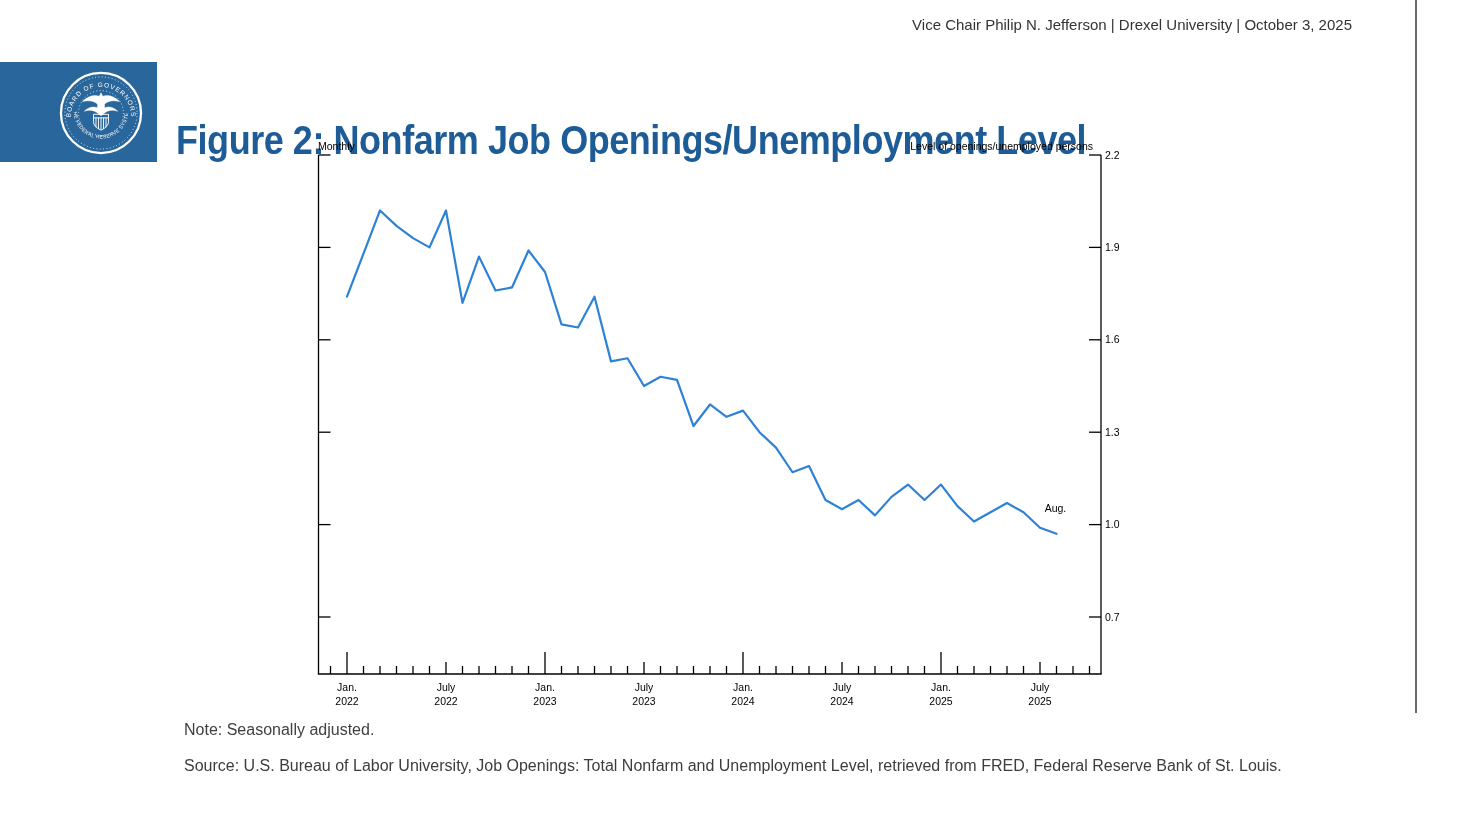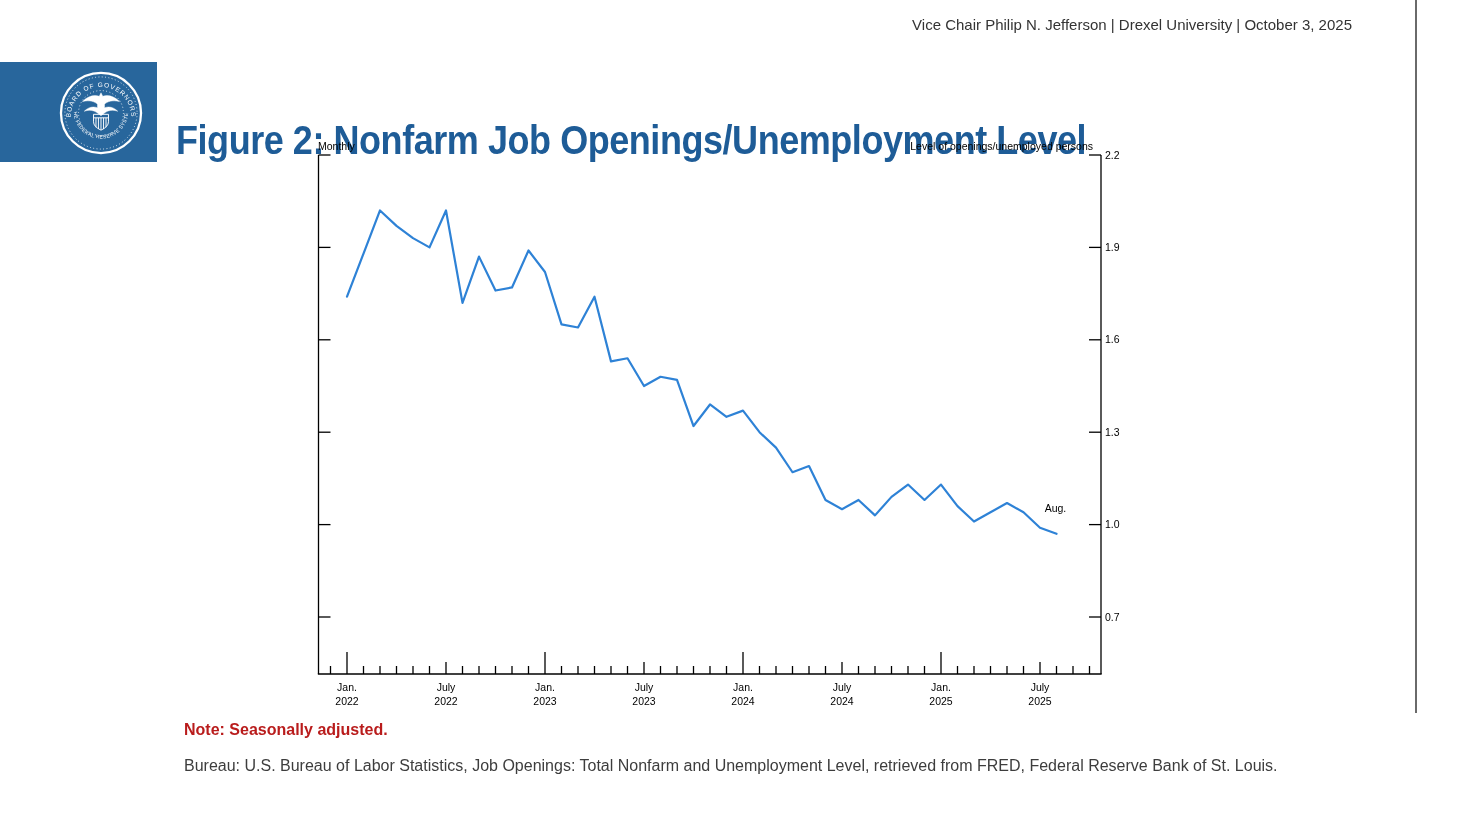--- a/index.html
+++ b/index.html
@@ -27,21 +27,21 @@
     font-size:40px; font-weight:bold; color:#1e5c97;
     letter-spacing:-0.5px; white-space:nowrap;
     transform:scaleX(0.90); transform-origin:left top;
   }
   #chart {
     position:absolute; left:0; top:0; width:1461px; height:820px;
     font-family:"Liberation Sans", sans-serif;
   }
   .note {
     position:absolute; left:184px; top:721px;
-    font-size:16px; color:#b91c1c;font-weight:bold;
+    font-size:16px; color:#404040;
   }
   .source {
     position:absolute; left:184px; top:755px; width:1138px;
     font-size:16px; color:#3d3d3d; line-height:22px;
   }
 </style>
 </head>
 <body>
 
 <div class="credit">Vice Chair Philip N. Jefferson | Drexel University | October 3, 2025</div>
@@ -165,13 +165,13 @@
     <text x="941" y="705" text-anchor="middle" font-size="10.5">2025</text>
     <text x="1040" y="691" text-anchor="middle" font-size="10.5">July</text>
     <text x="1040" y="705" text-anchor="middle" font-size="10.5">2025</text>
     <text x="318" y="150" font-size="10.5">Monthly</text>
     <text x="1093" y="150" text-anchor="end" font-size="10.5">Level of openings/unemployed persons</text>
     <polyline points="347,296.68000000000006 363.5,253.5600000000001 380,210.44000000000005 396.5,225.84000000000006 413,238.16000000000008 429.5,247.4000000000001 446,210.44000000000005 462.5,302.84000000000003 479,256.64 495.5,290.52000000000004 512,287.44000000000005 528.5,250.48000000000008 545,272.04 561.5,324.4000000000001 578,327.4800000000001 594.5,296.68000000000006 611,361.36 627.5,358.28000000000003 644,386.00000000000006 660.5,376.76000000000005 677,379.84000000000003 693.5,426.04 710,404.4800000000001 726.5,416.8 743,410.64 759.5,432.20000000000005 776,447.6000000000001 792.5,472.24000000000007 809,466.0800000000001 825.5,499.96000000000004 842,509.20000000000005 858.5,499.96000000000004 875,515.3600000000001 891.5,496.88000000000005 908,484.56000000000006 924.5,499.96000000000004 941,484.56000000000006 957.5,506.12000000000006 974,521.52 990.5,512.28 1007,503.04 1023.5,512.28 1040,527.6800000000001 1056.5,533.8400000000001" fill="none" stroke="#2e82d6" stroke-width="2.2" stroke-linejoin="round" stroke-linecap="round"></polyline>
     <text x="1055.5" y="512" text-anchor="middle" font-size="10.5">Aug.</text>
   </svg>
 
 <div class="note">Note: Seasonally adjusted.</div>
-<div class="source">Bureau: U.S. Bureau of Labor Statistics, Job Openings: Total Nonfarm and Unemployment Level, retrieved from FRED, Federal Reserve Bank of St. Louis.</div>
+<div class="source">Source: U.S. Bureau of Labor University, Job Openings: Total Nonfarm and Unemployment Level, retrieved from FRED, Federal Reserve Bank of St. Louis.</div>
 
 </body></html>

